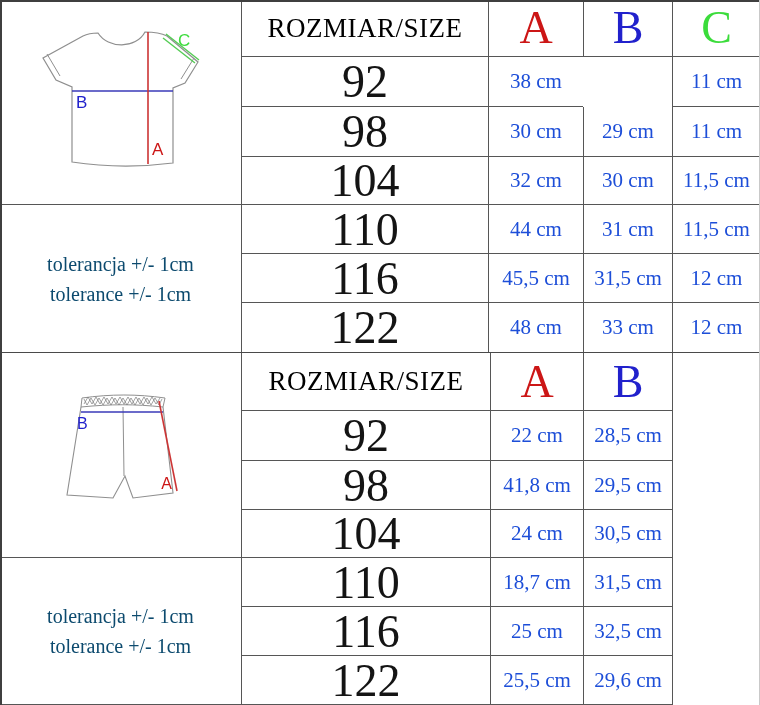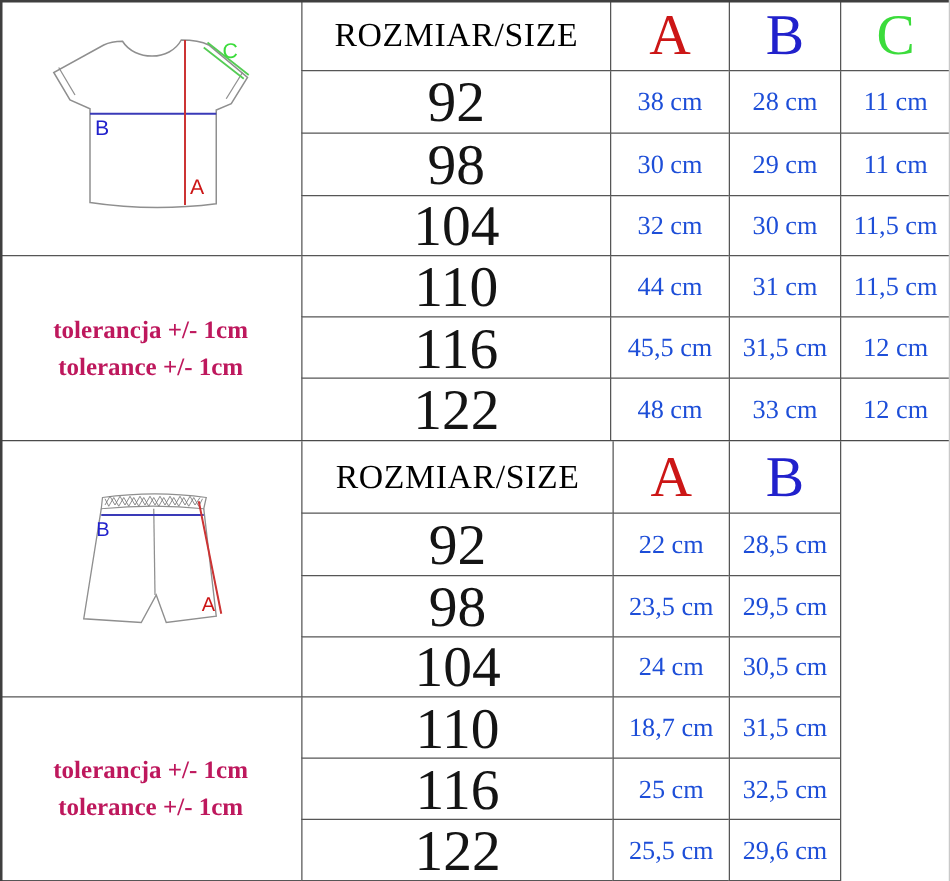--- a/index.html
+++ b/index.html
@@ -25,21 +25,21 @@
   .bl{border-left:1px solid #565656;}
   .bb{border-bottom:1px solid #565656;}
   .art{position:relative;}
   .hdr{font-size:27px;letter-spacing:0.5px;color:#000000;}
   .letter{font-size:46px;line-height:1;}
   .col-a{color:#cc1616;}
   .col-b{color:#2121cc;}
   .col-c{color:#3bdc3b;}
   .size{font-size:46px;color:#141414;}
   .val{font-size:21px;color:#1d4ed8;}
-  .tol{flex-direction:column;font-size:20px;line-height:30px;color:#be185d;font-weight:bold;}
+  .tol{flex-direction:column;font-size:20px;line-height:30px;color:#0c4a6e;}
   .edge{position:absolute;background:#3f3f3f;}
   .edge-top{left:0;top:0;width:760px;height:2px;}
   .edge-left{left:0;top:0;width:2px;height:705px;}
   .edge-right{right:0;top:0;width:1px;height:705px;background:#c9c9c9;}
   svg{display:block;}
   .svg-wrap{position:absolute;}
   .tshirt-wrap{left:28px;top:10px;}
   .shorts-wrap{left:15px;top:32px;}
   text{font-family:"Liberation Sans","DejaVu Sans",sans-serif;}
 </style>
@@ -66,21 +66,20 @@
       </div>
     </div>
 
     <div class="cell hdr bl bb" style="grid-area:1/2">ROZMIAR/SIZE</div>
     <div class="cell letter col-a bl bb" style="grid-area:1/3">A</div>
     <div class="cell letter col-b bl bb" style="grid-area:1/4">B</div>
     <div class="cell letter col-c bl bb" style="grid-area:1/5">C</div>
 
     <div class="cell size bl bb" style="grid-area:2/2">92</div>
     <div class="cell val bl bb" style="grid-area:2/3">38 cm</div>
-    <div class="cell val bl bb" style="grid-area:2/4">28 cm</div>
     <div class="cell val bl bb" style="grid-area:2/5">11 cm</div>
 
     <div class="cell size bl bb" style="grid-area:3/2">98</div>
     <div class="cell val bl bb" style="grid-area:3/3">30 cm</div>
     <div class="cell val bl bb" style="grid-area:3/4">29 cm</div>
     <div class="cell val bl bb" style="grid-area:3/5">11 cm</div>
 
     <div class="cell size bl bb" style="grid-area:4/2">104</div>
     <div class="cell val bl bb" style="grid-area:4/3">32 cm</div>
     <div class="cell val bl bb" style="grid-area:4/4">30 cm</div>
@@ -128,21 +127,21 @@
     <div class="cell hdr bl bb" style="grid-area:1/2">ROZMIAR/SIZE</div>
     <div class="cell letter col-a bl bb" style="grid-area:1/3">A</div>
     <div class="cell letter col-b bl bb" style="grid-area:1/4">B</div>
     <div class="cell bl" style="grid-area:1/5/8/6"></div>
 
     <div class="cell size bl bb" style="grid-area:2/2">92</div>
     <div class="cell val bl bb" style="grid-area:2/3">22 cm</div>
     <div class="cell val bl bb" style="grid-area:2/4">28,5 cm</div>
 
     <div class="cell size bl bb" style="grid-area:3/2">98</div>
-    <div class="cell val bl bb" style="grid-area:3/3">23,5 cm</div>
+    <div class="cell val bl bb" style="grid-area:3/3">41,8 cm</div>
     <div class="cell val bl bb" style="grid-area:3/4">29,5 cm</div>
 
     <div class="cell size bl bb" style="grid-area:4/2">104</div>
     <div class="cell val bl bb" style="grid-area:4/3">24 cm</div>
     <div class="cell val bl bb" style="grid-area:4/4">30,5 cm</div>
 
     <div class="cell tol bb" style="grid-area:5/1/8/2">
       <span>tolerancja +/- 1cm</span>
       <span>tolerance +/- 1cm</span>
     </div>

